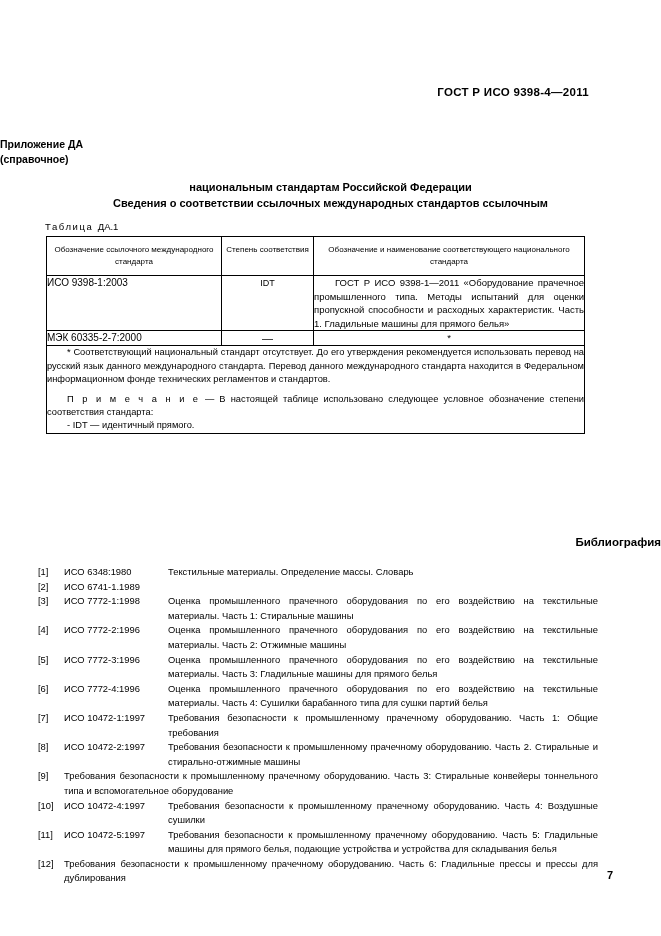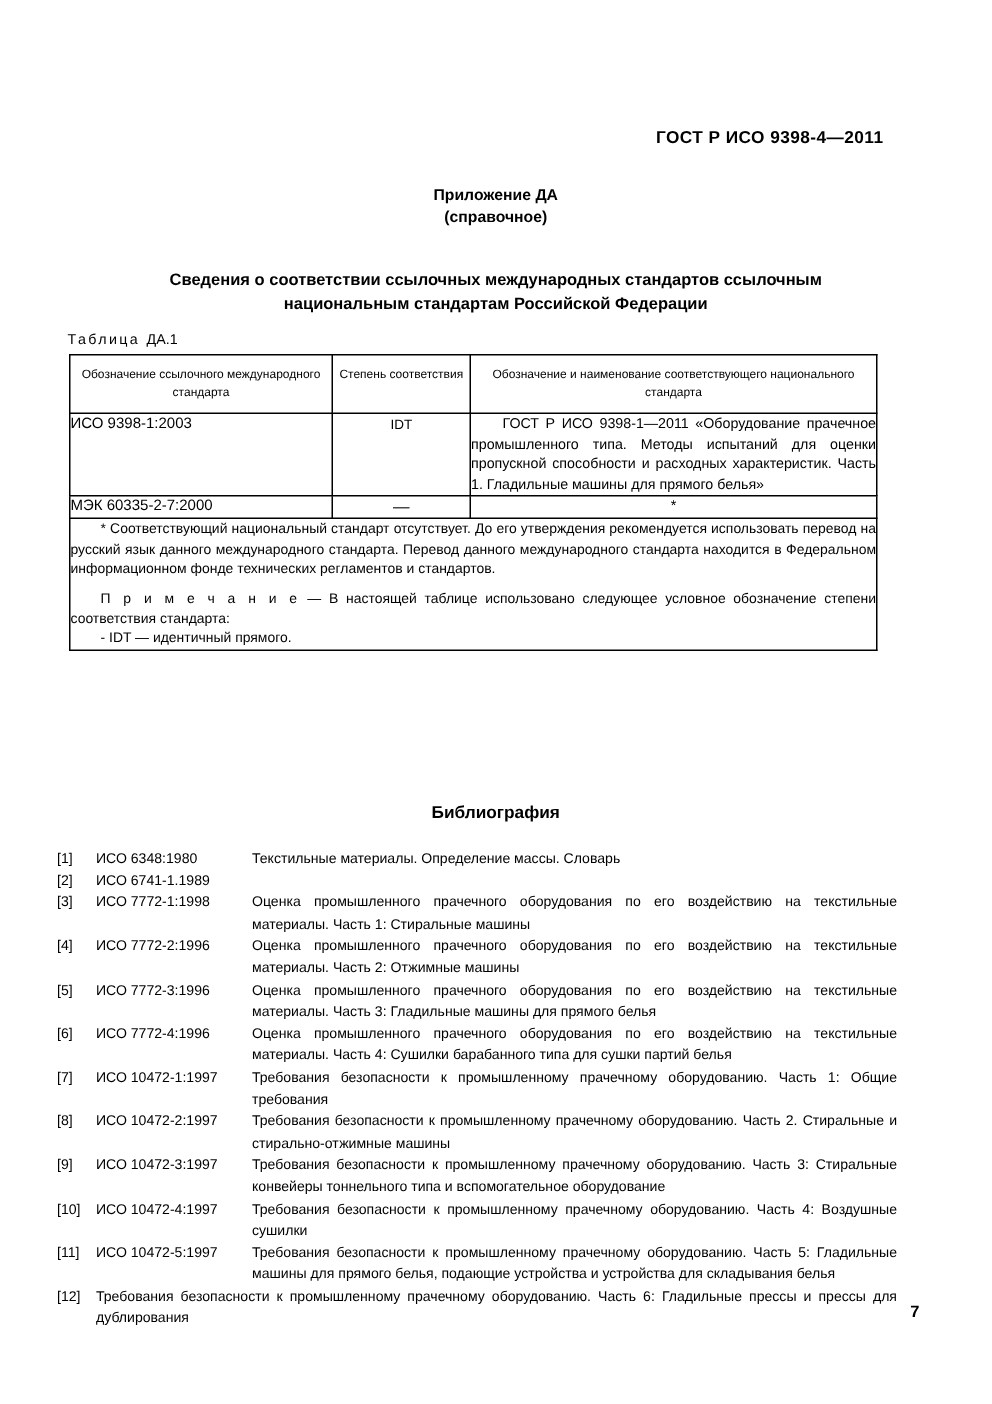--- a/index.html
+++ b/index.html
@@ -31,24 +31,24 @@
     right: 72px;
     font-size: 11.5px;
     font-weight: bold;
     letter-spacing: 0.3px;
     white-space: nowrap;
   }
 
   
   .annex-block {
     position: absolute;
-    top: 99px;
+    top: 113px;
     left: 0;
     width: 661px;
-    text-align: center;
+    text-align: left;
   }
   .annex-title {
     font-size: 10.5px;
     font-weight: bold;
     line-height: 15px;
   }
   .annex-sub {
     font-size: 10.5px;
     font-weight: bold;
     line-height: 15px;
@@ -154,21 +154,21 @@
   .sp-word {
     letter-spacing: 1.7px;
   }
 
   
   .biblio-heading {
     position: absolute;
     top: 512px;
     left: 0;
     width: 661px;
-    text-align: center;
+    text-align: right;
     font-size: 11.5px;
     font-weight: bold;
   }
 
   .biblio-list {
     position: absolute;
     top: 541px;
     left: 38px;
     width: 585px;
   }
@@ -210,22 +210,22 @@
 <div class="page">
 
   <div class="doc-header">ГОСТ Р ИСО 9398-4—2011</div>
 
   <div class="annex-block">
     <div class="annex-title">Приложение ДА</div>
     <div class="annex-sub">(справочное)</div>
   </div>
 
   <div class="section-heading">
+    <div>национальным стандартам Российской Федерации</div>
     <div>Сведения о соответствии ссылочных международных стандартов ссылочным</div>
-    <div>национальным стандартам Российской Федерации</div>
   </div>
 
   <div class="table-caption">
     <span>Таблица</span>
     <span class="num">ДА.1</span>
   </div>
 
   <table class="std-table">
     <colgroup>
       <col class="col-a">
@@ -299,21 +299,20 @@
       <div class="biblio-ref">ИСО 10472-1:1997</div>
       <div class="biblio-text">Требования безопасности к промышленному прачечному оборудованию. Часть 1: Общие требования</div>
     </div>
     <div class="biblio-row">
       <div class="biblio-num">[8]</div>
       <div class="biblio-ref">ИСО 10472-2:1997</div>
       <div class="biblio-text">Требования безопасности к промышленному прачечному оборудованию. Часть 2. Стиральные и стирально-отжимные машины</div>
     </div>
     <div class="biblio-row">
       <div class="biblio-num">[9]</div>
-      <div class="biblio-ref">ИСО 10472-3:1997</div>
       <div class="biblio-text">Требования безопасности к промышленному прачечному оборудованию. Часть 3: Стиральные конвейеры тоннельного типа и вспомогательное оборудование</div>
     </div>
     <div class="biblio-row">
       <div class="biblio-num">[10]</div>
       <div class="biblio-ref">ИСО 10472-4:1997</div>
       <div class="biblio-text">Требования безопасности к промышленному прачечному оборудованию. Часть 4: Воздушные сушилки</div>
     </div>
     <div class="biblio-row">
       <div class="biblio-num">[11]</div>
       <div class="biblio-ref">ИСО 10472-5:1997</div>

